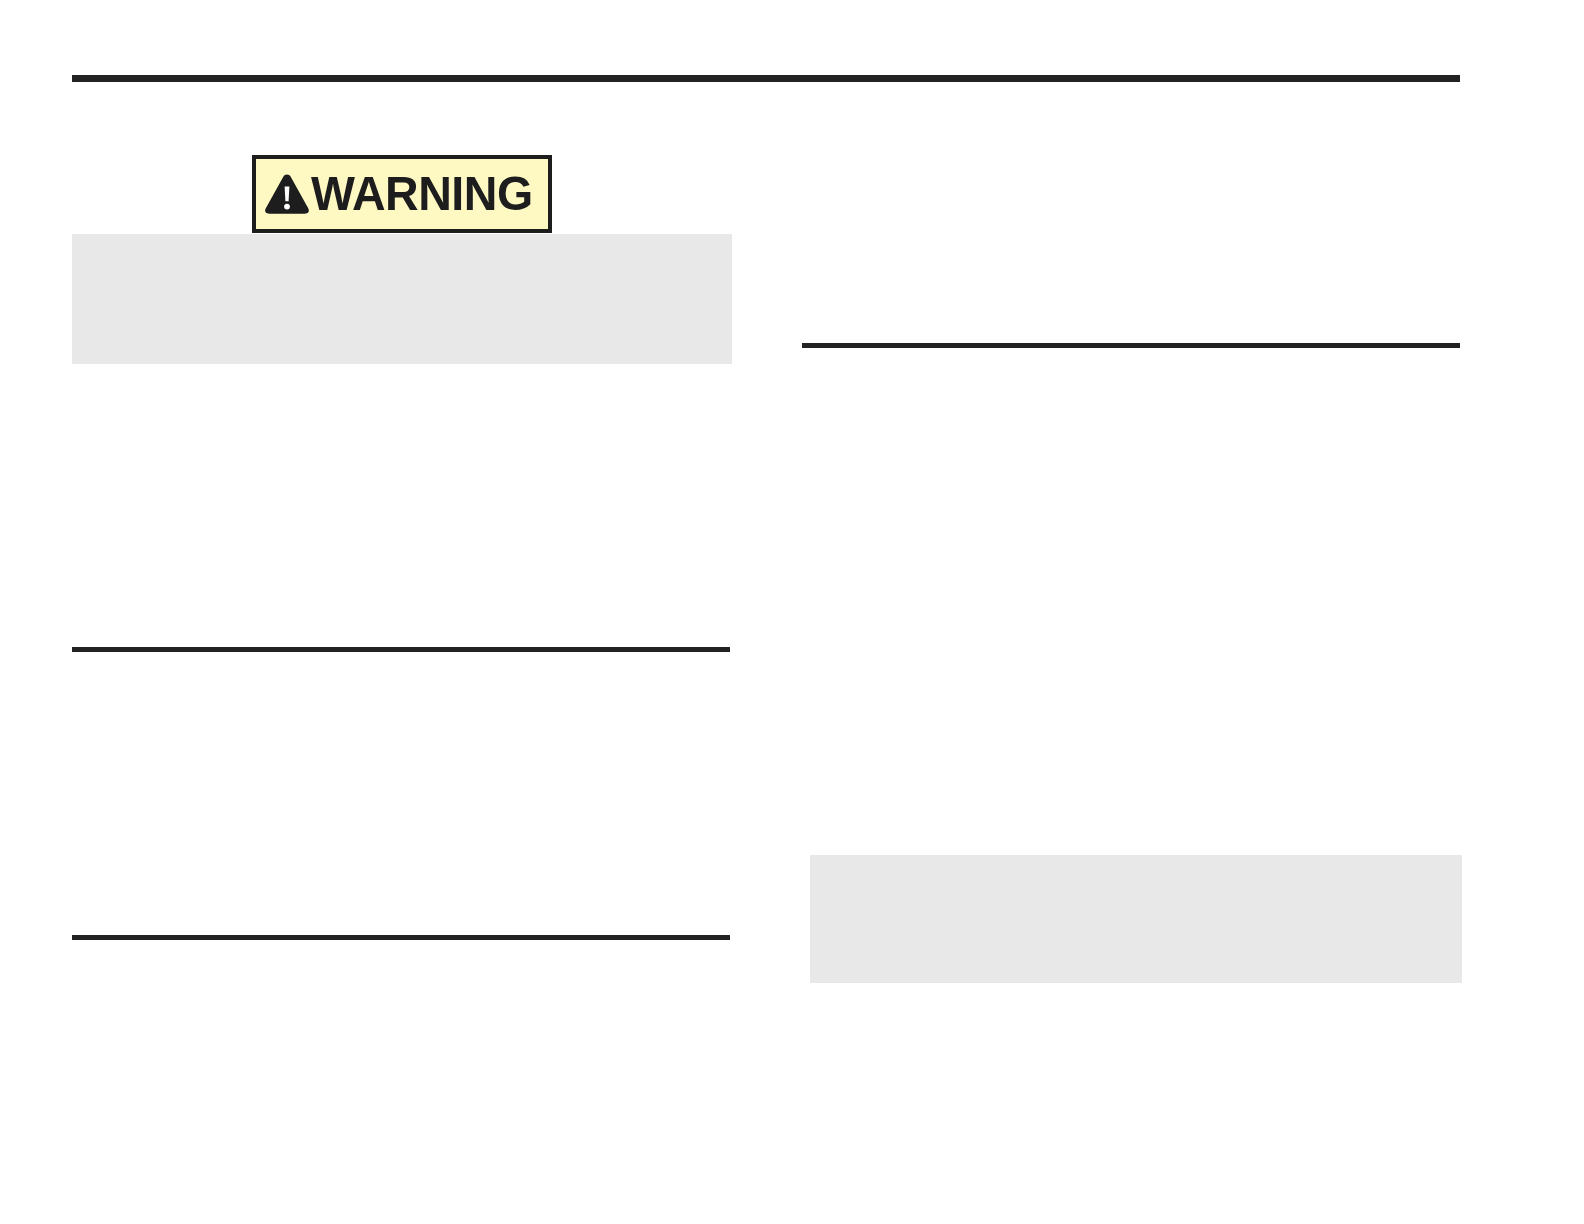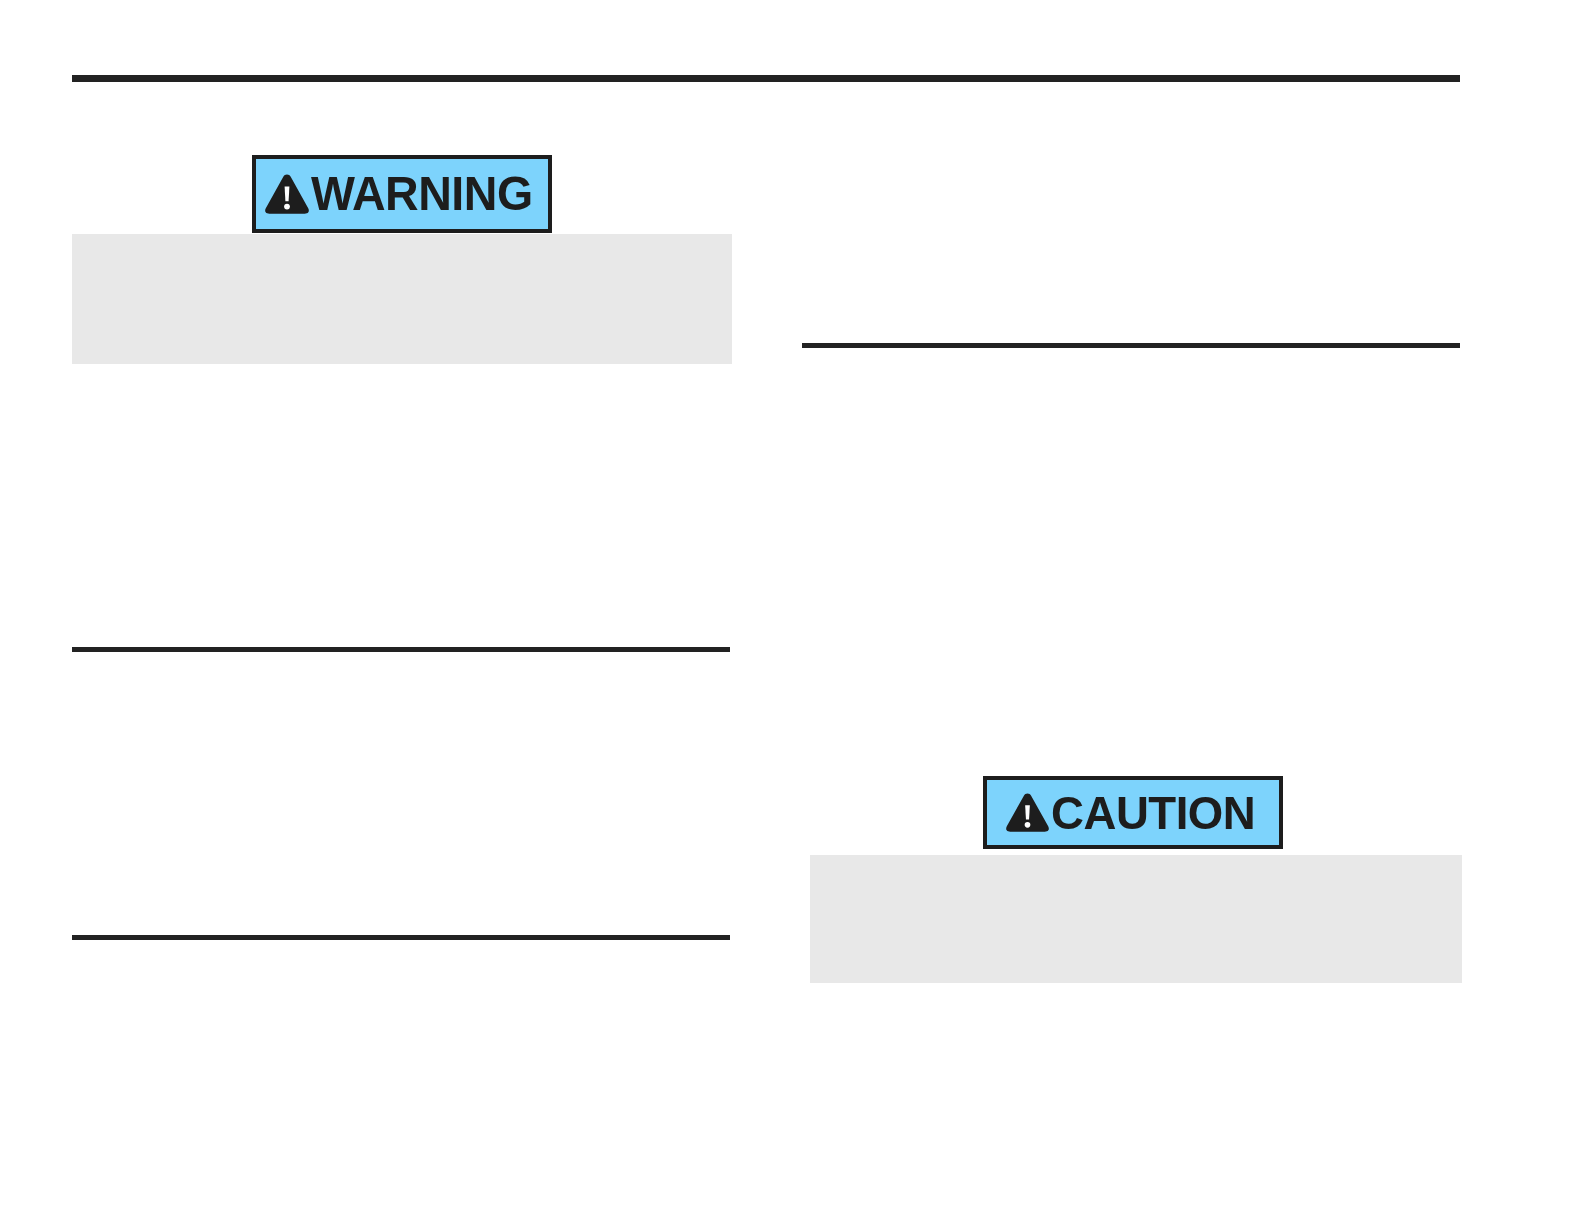--- a/index.html
+++ b/index.html
@@ -58,21 +58,21 @@
     width: 672px;
     height: 1100px;
   }
   .column-left  { left: 72px;  }
   .column-right { left: 802px; }
 
   
   .signal-box {
     position: absolute;
     box-sizing: border-box;
-    background: #7dd3fc;
+    background: #fef9c3;
     border: 4px solid #1d1d1d;
     display: flex;
     align-items: center;
     justify-content: center;
     padding: 0 10px;
   }
   .signal-box-warning {
     left: 252px;
     top: 155px;
     width: 300px;
@@ -152,26 +152,16 @@
 
   <div class="gray-panel gray-panel-warning"></div>
 
   <div class="rule rule-left-1"></div>
   <div class="rule rule-left-2"></div>
 
   <div class="column column-right"></div>
 
   <div class="rule rule-right-1"></div>
 
-  <div class="signal-box signal-box-caution">
-    <div class="signal-inner">
-      <svg class="alert-triangle-icon" viewBox="0 0 46 42" aria-hidden="true">
-        <path d="M23 1.5 C24.6 1.5 25.9 2.4 26.7 3.8 L44.2 35.2 C45.0 36.7 45.1 38.2 44.3 39.3 C43.6 40.3 42.3 40.7 40.7 40.7 L5.3 40.7 C3.7 40.7 2.4 40.3 1.7 39.3 C0.9 38.2 1.0 36.7 1.8 35.2 L19.3 3.8 C20.1 2.4 21.4 1.5 23 1.5 Z" fill="#1d1d1d"></path>
-        <path d="M20.6 13.5 L25.4 13.5 L24.6 28.2 L21.4 28.2 Z" fill="#ffffff"></path>
-        <circle cx="23" cy="33.6" r="2.9" fill="#ffffff"></circle>
-      </svg>
-      <span class="signal-word">CAUTION</span>
-    </div>
-  </div>
 
   <div class="gray-panel gray-panel-caution"></div>
 
 </div>
 
 </body></html>

